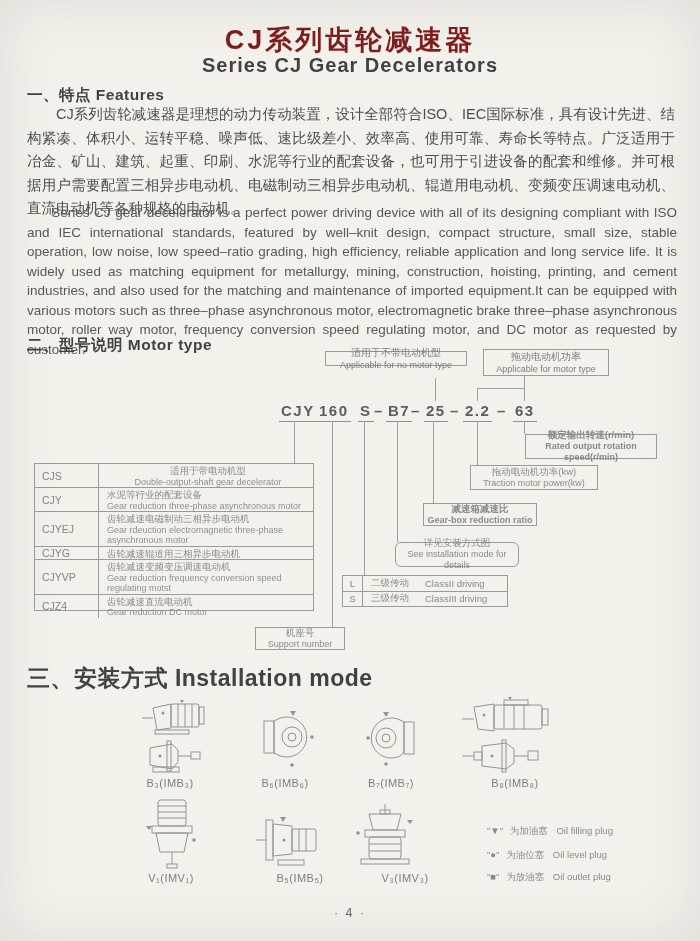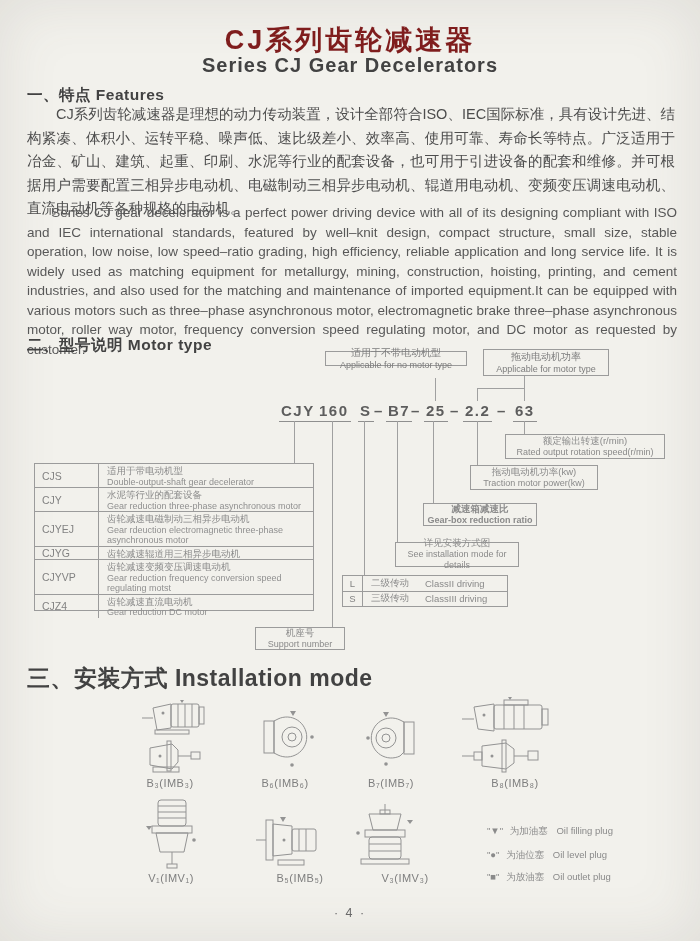--- a/index.html
+++ b/index.html
@@ -25,21 +25,21 @@
     border:1px solid #9b9b9b;color:#8a8a8a;text-align:center;
     font-size:9.5px;line-height:11.5px;display:flex;flex-direction:column;justify-content:center;
     box-sizing:border-box;background:#f2f1ec;
   }
   .cbox .en{font-size:9px;}
   .cbox-lg{font-size:10px;line-height:12px;color:#7c7c7c;}
   .token{font-size:15px;color:#5d5d5d;letter-spacing:1.5px;font-weight:bold;}
   .token.u{border-bottom:1px solid #8f8f8f;padding:0 2px 2px 2px;}
   .dtable{border:1px solid #9b9b9b;display:flex;flex-direction:column;box-sizing:border-box;}
   .dtable .row{flex:1;display:flex;border-top:1px solid #9b9b9b;}
-  .dtable .row:first-child{border-top:none;}
+  .dtable .row:first-child{border-top:none;text-align:center;}
   .dtable .code{display:flex;align-items:center;border-right:1px solid #9b9b9b;color:#828282;box-sizing:border-box;}
   .series .code{width:64px;padding-left:7px;font-size:10.5px;}
   .series .desc{flex:1;padding:2px 4px 0 8px;display:flex;flex-direction:column;justify-content:center;}
   .series .zh{font-size:9.5px;color:#8a8a8a;line-height:10.5px;}
   .series .en{font-size:9px;color:#909090;line-height:10.5px;}
   .drv .code{width:20px;justify-content:center;font-size:9.5px;}
   .drv .desc{flex:1;display:flex;align-items:center;padding-left:8px;font-size:9.5px;color:#8a8a8a;gap:16px;}
   .mount-label{font-size:11px;color:#7e7e7e;text-align:center;letter-spacing:0.5px;}
   .legend-line{font-size:9.5px;color:#8a8a8a;white-space:nowrap;}
   .legend-line .sym{margin-right:4px;}
@@ -89,33 +89,33 @@
   <div class="abs hline" style="left:477px;top:388px;width:48px;"></div>
   <div class="abs vline" style="left:477px;top:388px;height:13px;"></div>
   <div class="abs vline" style="left:294px;top:421px;height:42px;"></div>
   <div class="abs vline" style="left:332px;top:421px;height:206px;"></div>
   <div class="abs vline" style="left:364px;top:421px;height:154px;"></div>
   <div class="abs vline" style="left:397px;top:421px;height:121px;"></div>
   <div class="abs vline" style="left:433px;top:421px;height:82px;"></div>
   <div class="abs vline" style="left:477px;top:421px;height:44px;"></div>
   <div class="abs vline" style="left:524px;top:421px;height:13px;"></div>
 
-  <div class="abs cbox" style="left:505px;top:434px;width:160px;height:25px;">
+  <div class="abs cbox" style="left:525px;top:434px;width:132px;height:25px;font-weight:bold;">
     <span>额定输出转速(r/min)</span>
     <span class="en">Rated output rotation speed(r/min)</span>
   </div>
   <div class="abs cbox" style="left:470px;top:465px;width:128px;height:25px;">
     <span>拖动电动机功率(kw)</span>
     <span class="en">Traction motor power(kw)</span>
   </div>
   <div class="abs cbox" style="left:423px;top:503px;width:114px;height:23px;font-weight:bold;">
     <span>减速箱减速比</span>
     <span class="en">Gear-box reduction ratio</span>
   </div>
-  <div class="abs cbox" style="left:395px;top:542px;width:124px;height:25px;">
+  <div class="abs cbox" style="left:395px;top:542px;width:124px;height:25px;border-radius:6px;">
     <span>详见安装方式图</span>
     <span class="en">See installation mode for details</span>
   </div>
   <div class="abs cbox" style="left:255px;top:627px;width:90px;height:23px;">
     <span>机座号</span>
     <span class="en">Support number</span>
   </div>
 
   <div class="abs dtable drv" style="left:342px;top:575px;width:166px;height:32px;">
     <div class="row">

